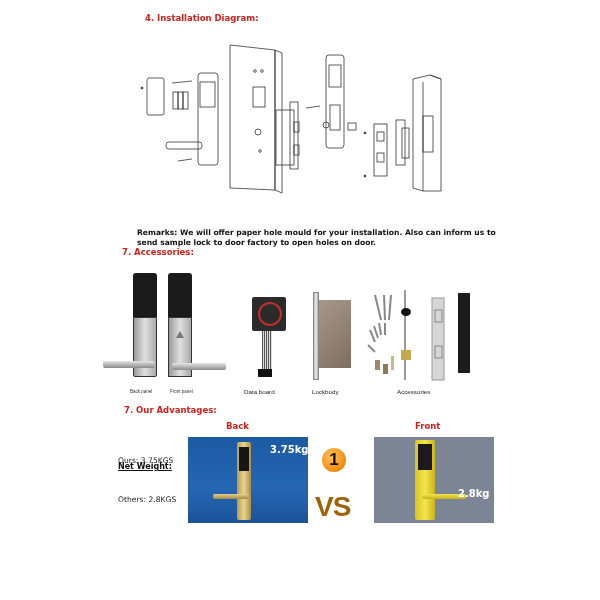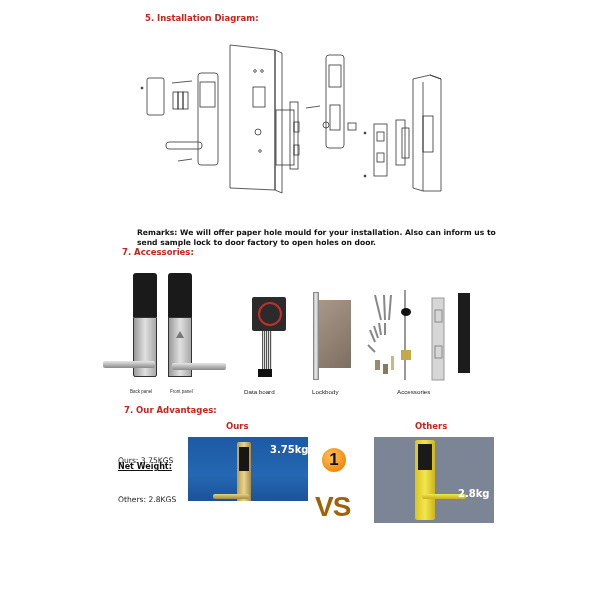--- a/index.html
+++ b/index.html
@@ -11,21 +11,21 @@
   .cap-sm { font-size:4.5px; color:#333; font-family:"Liberation Sans", sans-serif; }
   .nw-title { font-weight:bold; font-size:8px; color:#111; }
   .nw-line { font-size:7.6px; color:#222; }
   .panel { position:absolute; overflow:hidden; }
   .kg { position:absolute; color:#fff; font-weight:bold; font-size:10px; font-family:"DejaVu Sans", sans-serif; }
   .vs { position:absolute; color:#a16207; font-weight:bold; font-size:28px; font-family:"Liberation Sans", sans-serif; letter-spacing:-1px; }
 </style>
 </head>
 <body>
 
-<div class="abs h-red" style="left:145px;top:13px;">5. Installation Diagram:</div>
+<div class="abs h-red" style="left:145px;top:13px;">4. Installation Diagram:</div>
 
 <svg class="abs" style="left:130px;top:35px;" width="350" height="170" viewBox="0 0 350 170" fill="none" stroke="#333" stroke-width="0.8">
 
   <g>
     <rect x="17" y="43" width="17" height="37" rx="2"></rect>
     <circle cx="12" cy="53" r="1" fill="#333"></circle>
   </g>
 
   <g>
     <rect x="43" y="57" width="5" height="17"></rect>
@@ -133,28 +133,28 @@
   <ellipse cx="41" cy="22" rx="5" ry="4" fill="#111"></ellipse>
   <rect x="36" y="60" width="10" height="10" fill="#c8a64a"></rect>
   <rect x="67" y="8" width="12" height="82" fill="#d6d6d6" stroke="#999"></rect>
   <rect x="70" y="20" width="7" height="12" fill="none" stroke="#888"></rect>
   <rect x="70" y="56" width="7" height="12" fill="none" stroke="#888"></rect>
   <rect x="93" y="3" width="12" height="80" fill="#1c1c1c"></rect>
 </svg>
 <div class="abs cap" style="left:397px;top:388px;">Accessories</div>
 
 <div class="abs h-red" style="left:124px;top:405px;">7. Our Advantages:</div>
-<div class="abs h-red" style="left:226px;top:421px;">Ours</div>
-<div class="abs h-red" style="left:415px;top:421px;">Others</div>
+<div class="abs h-red" style="left:226px;top:421px;">Back</div>
+<div class="abs h-red" style="left:415px;top:421px;">Front</div>
 
 <div class="abs nw-title" style="left:118px;top:462px;text-decoration:underline;">Net Weight:</div>
 <div class="abs nw-line" style="left:118px;top:456px;">Ours: 3.75KGS</div>
 <div class="abs nw-line" style="left:118px;top:495px;">Others: 2.8KGS</div>
 
-<div class="panel" style="left:188px;top:437px;width:120px;height:64px;background:linear-gradient(180deg,#1c5aa3,#2567b3 60%,#1b5299);">
+<div class="panel" style="left:188px;top:437px;width:120px;height:86px;background:linear-gradient(180deg,#1c5aa3,#2567b3 60%,#1b5299);">
   <div style="position:absolute;left:49px;top:5px;width:14px;height:78px;background:linear-gradient(90deg,#b79c50,#e8d490,#a98d44);border-radius:2px;"></div>
   <div style="position:absolute;left:51px;top:10px;width:10px;height:24px;background:#161616;"></div>
   <div style="position:absolute;left:25px;top:57px;width:36px;height:5px;background:linear-gradient(#e5d08a,#a68a3e);border-radius:2px;"></div>
   <div class="kg" style="left:82px;top:7px;">3.75kg</div>
 </div>
 
 <div class="abs" style="left:322px;top:448px;width:24px;height:24px;border-radius:50%;background:radial-gradient(circle at 40% 35%,#ffc35a,#f28a10 70%,#c86a08);text-align:center;line-height:24px;font-weight:bold;font-size:17px;color:#111;font-family:'Liberation Sans',sans-serif;">1</div>
 
 <div class="vs" style="left:315px;top:491px;">VS</div>
 

